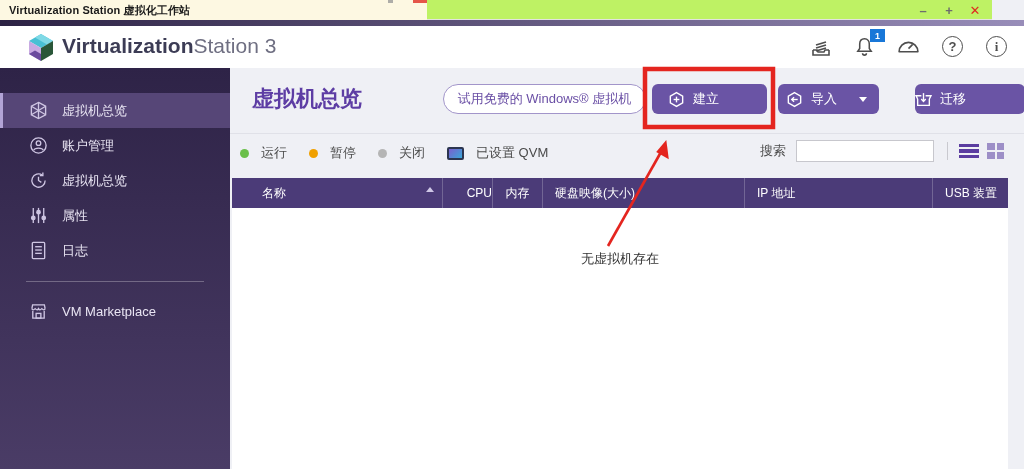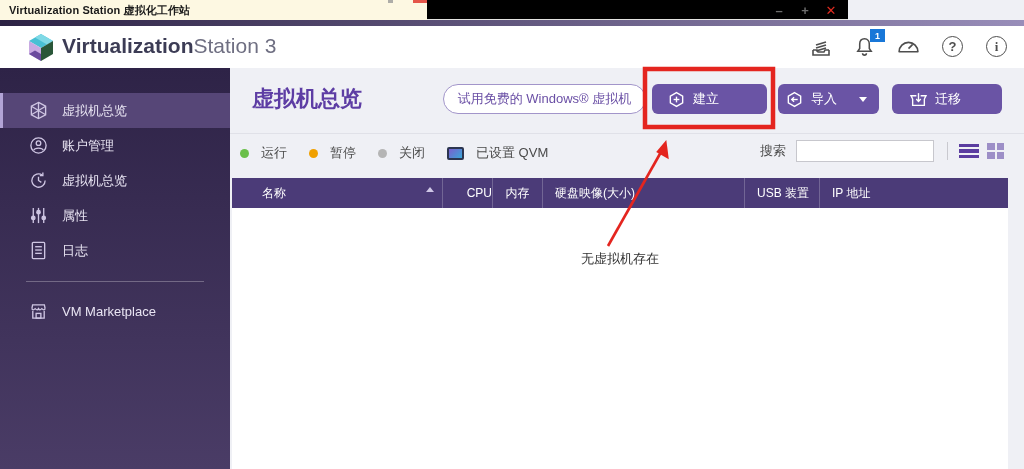--- a/index.html
+++ b/index.html
@@ -1,20 +1,20 @@
 <!DOCTYPE html>
 <html><head>
 <meta charset="utf-8">
 <style>
   * { margin:0; padding:0; box-sizing:border-box; }
   html,body { width:1024px; height:469px; overflow:hidden; }
   body { font-family:"Liberation Sans","DejaVu Sans",sans-serif; position:relative; background:#eff0f5; }
 
   
-  .tabbar { position:absolute; left:0; top:0; width:848px; height:20px; background:#000000; border-bottom:1px solid #e3e3e0; }
+  .tabbar { position:absolute; left:0; top:0; width:992px; height:20px; background:#bef264; border-bottom:1px solid #e3e3e0; }
   .tabbar .tab { position:absolute; left:0; top:0; width:427px; height:20px; background:#fdf8e2; display:flex; align-items:center; padding-left:9px; }
   .tabbar .tab-title { font-size:11px; font-weight:bold; color:#1a1a1a; letter-spacing:.1px; }
   .edge-red { position:absolute; left:413px; top:0; width:14px; height:3px; background:#e0392f; opacity:.85; }
   .edge-gray { position:absolute; left:388px; top:0; width:5px; height:3px; background:#9a9a9a; opacity:.8; }
   .winctl { position:absolute; top:0; height:20px; display:flex; align-items:center; font-size:13px; font-weight:bold; }
   .winctl span { width:26px; text-align:center; cursor:default; }
   .ctl-min,.ctl-max { color:#6d6d6d; }
   .ctl-close { color:#e02b20; }
 
   
@@ -50,21 +50,21 @@
 
   .btn-trial { position:absolute; left:213px; top:16px; width:203px; height:30px; background:#fff;
                border:1px solid #a295ca; border-radius:15px; color:#6a4fa5; font-size:13px;
                display:flex; align-items:center; justify-content:center; cursor:pointer; }
 
   .btn { position:absolute; top:16px; height:30px; background:#6a54a5; border-radius:6px; color:#fff; font-size:13px;
          display:flex; align-items:center; cursor:pointer; gap:8px;text-align:right; }
   .btn svg { stroke:#fff; fill:none; stroke-width:1.3; }
   .btn-create { left:422px; width:115px; padding-left:16px; }
   .btn-import { left:548px; width:101px; padding-left:8px; }
-  .btn-migrate { left:662px; width:110px; padding-left:18px; }
+  .btn-migrate { left:685px; width:110px; }
   .caret { width:0; height:0; border-left:4px solid transparent; border-right:4px solid transparent;
            border-top:5px solid #fff; margin-left:14px; }
 
   .row-divider { position:absolute; left:0; top:65px; width:794px; height:1px; background:#e0e1e8; }
 
   
   .legend { position:absolute; left:10px; top:74px; height:22px; display:flex; align-items:center; }
   .lg-item { display:flex; align-items:center; gap:12px; margin-right:22px; font-size:13px; color:#4a4a4a; }
   .dot { width:9px; height:9px; border-radius:50%; }
   .dot-run { background:#6abf4a; }
@@ -307,25 +307,25 @@
     </div>
     <div class="th th-cpu">
         <span>CPU</span>
       </div>
     <div class="th th-mem">
         <span>内存</span>
       </div>
     <div class="th th-disk">
         <span>硬盘映像(大小)</span>
       </div>
+    <div class="th th-ip">
+        <span>IP 地址</span>
+      </div>
     <div class="th th-usb">
         <span>USB 装置</span>
-      </div>
-    <div class="th th-ip">
-        <span>IP 地址</span>
       </div>
   </div>
 
   <div class="tbody">
     <div class="empty-text">无虚拟机存在</div>
   </div>
 </div>
 
 <svg class="overlay" viewBox="0 0 1024 469">
   <rect x="645" y="69" width="128" height="58" fill="none" stroke="#e4251f" stroke-width="4.5"></rect>

